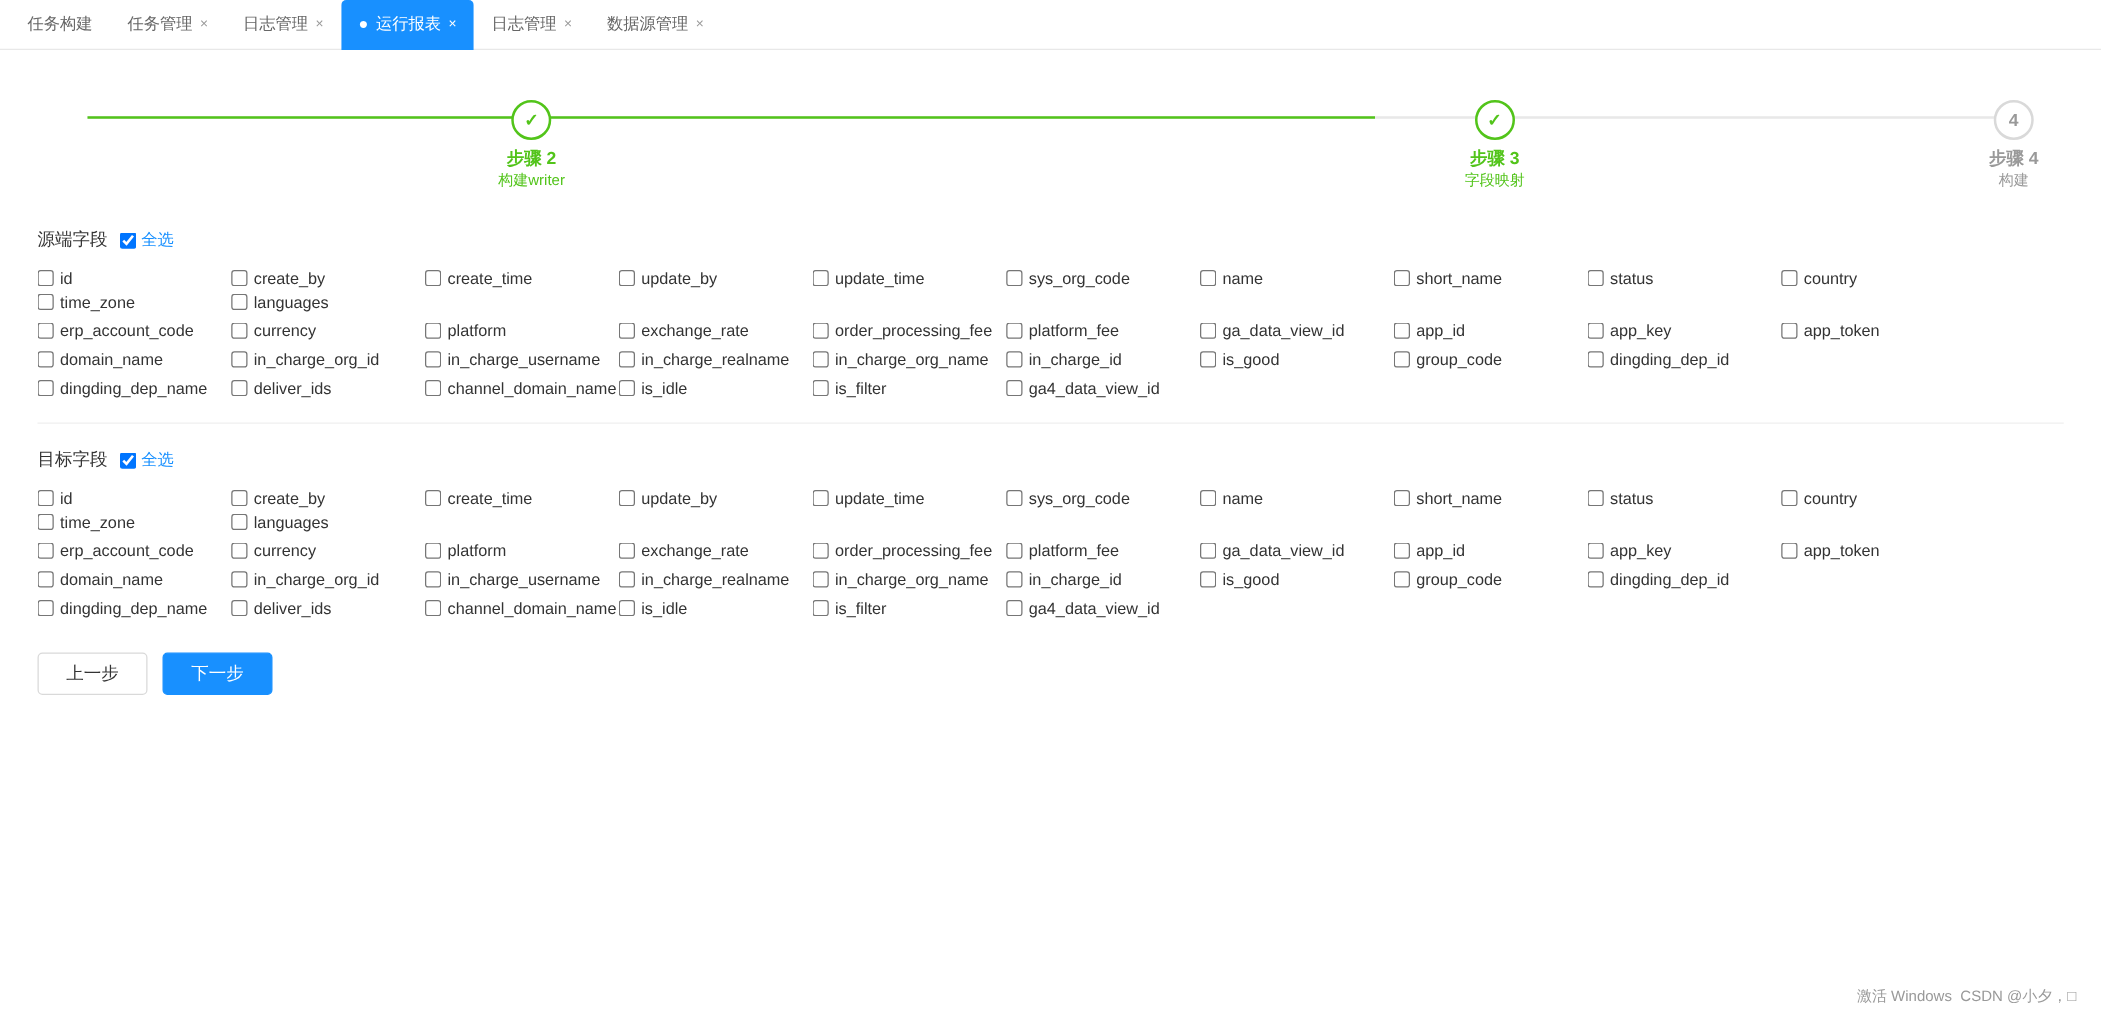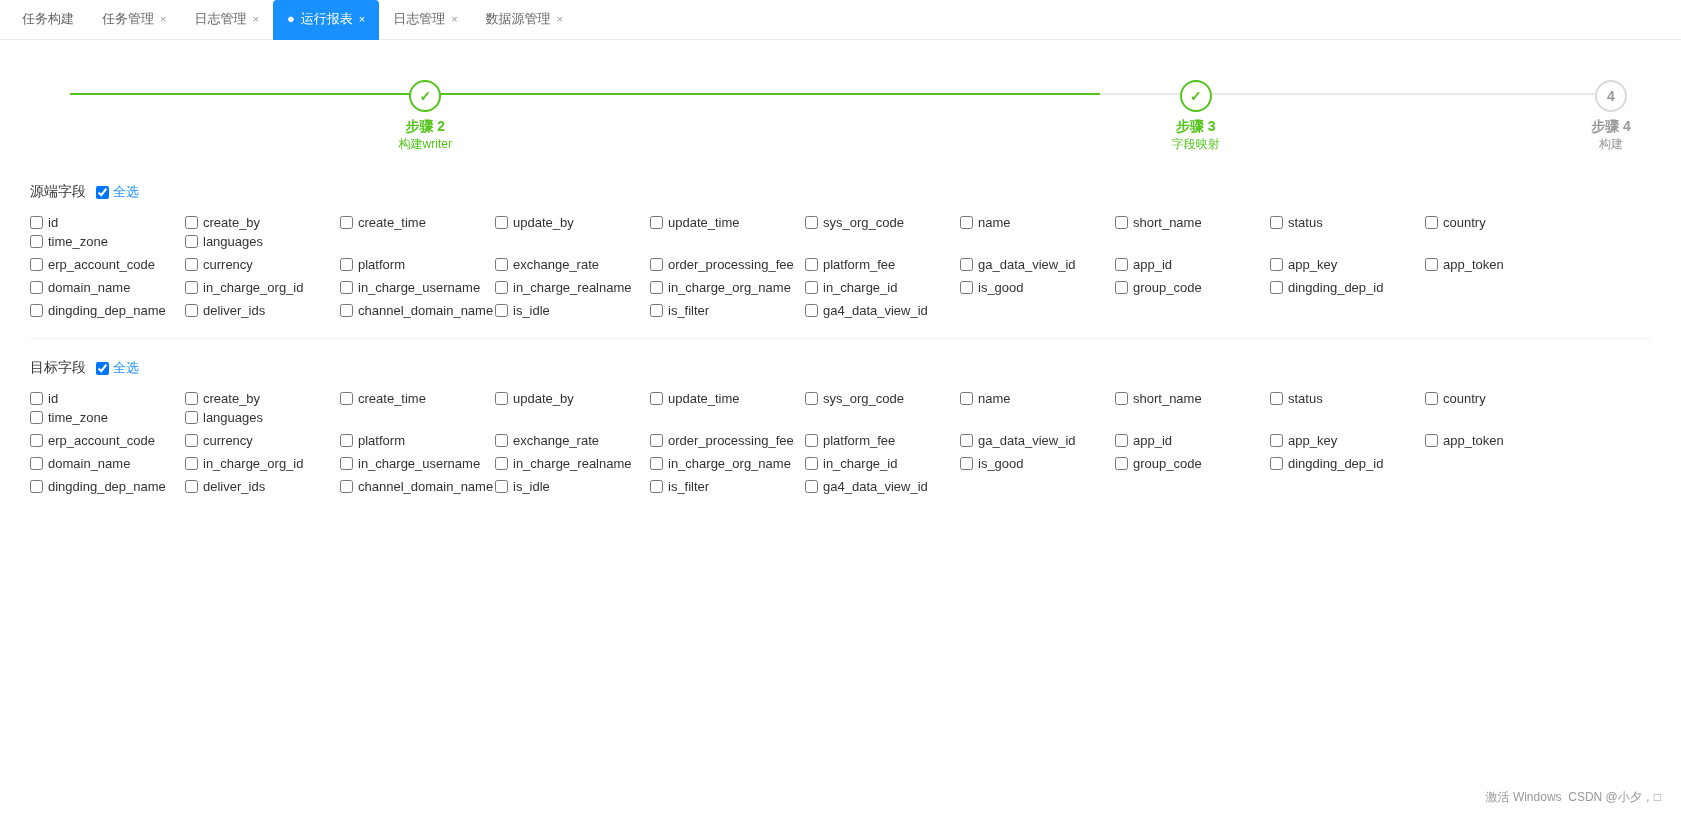--- a/index.html
+++ b/index.html
@@ -572,18 +572,22 @@
           <input type="checkbox" style="">
           <span>is_filter</span>
         </div>
         <div class="field-item" style="min-width: 155px;">
           <input type="checkbox" style="">
           <span>ga4_data_view_id</span>
         </div>
       </div>
     </div>
 
+  <div class="footer-btns">
+    <button class="btn">上一步</button>
+    <button class="btn btn-primary">下一步</button>
+  </div>
 
 </div>
 
 <div class="win-activate">
   <span>激活 Windows</span>&nbsp;&nbsp;<span>CSDN @小夕，□</span>
 </div>
 
 </body></html>

